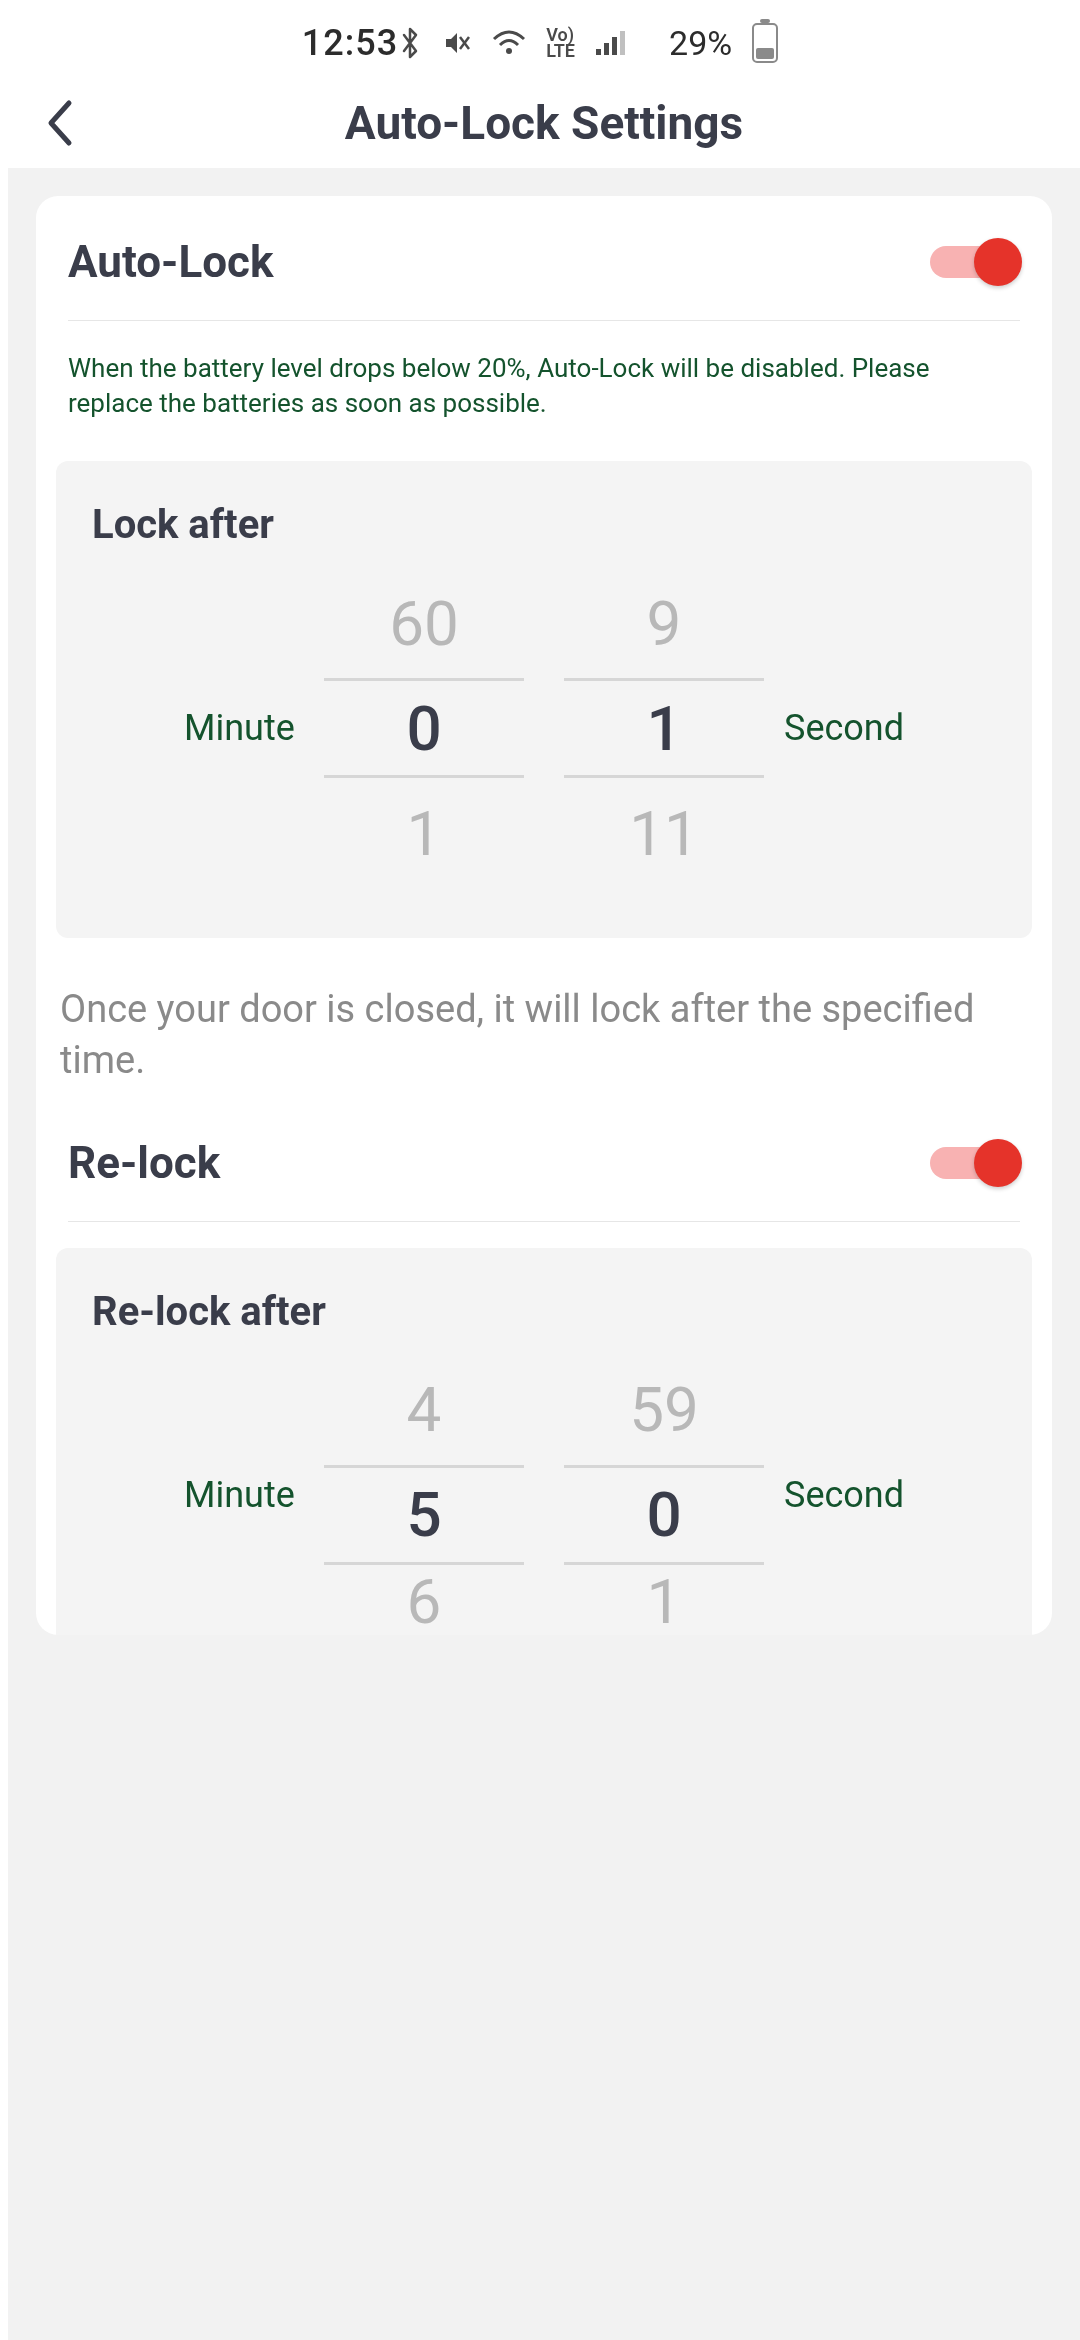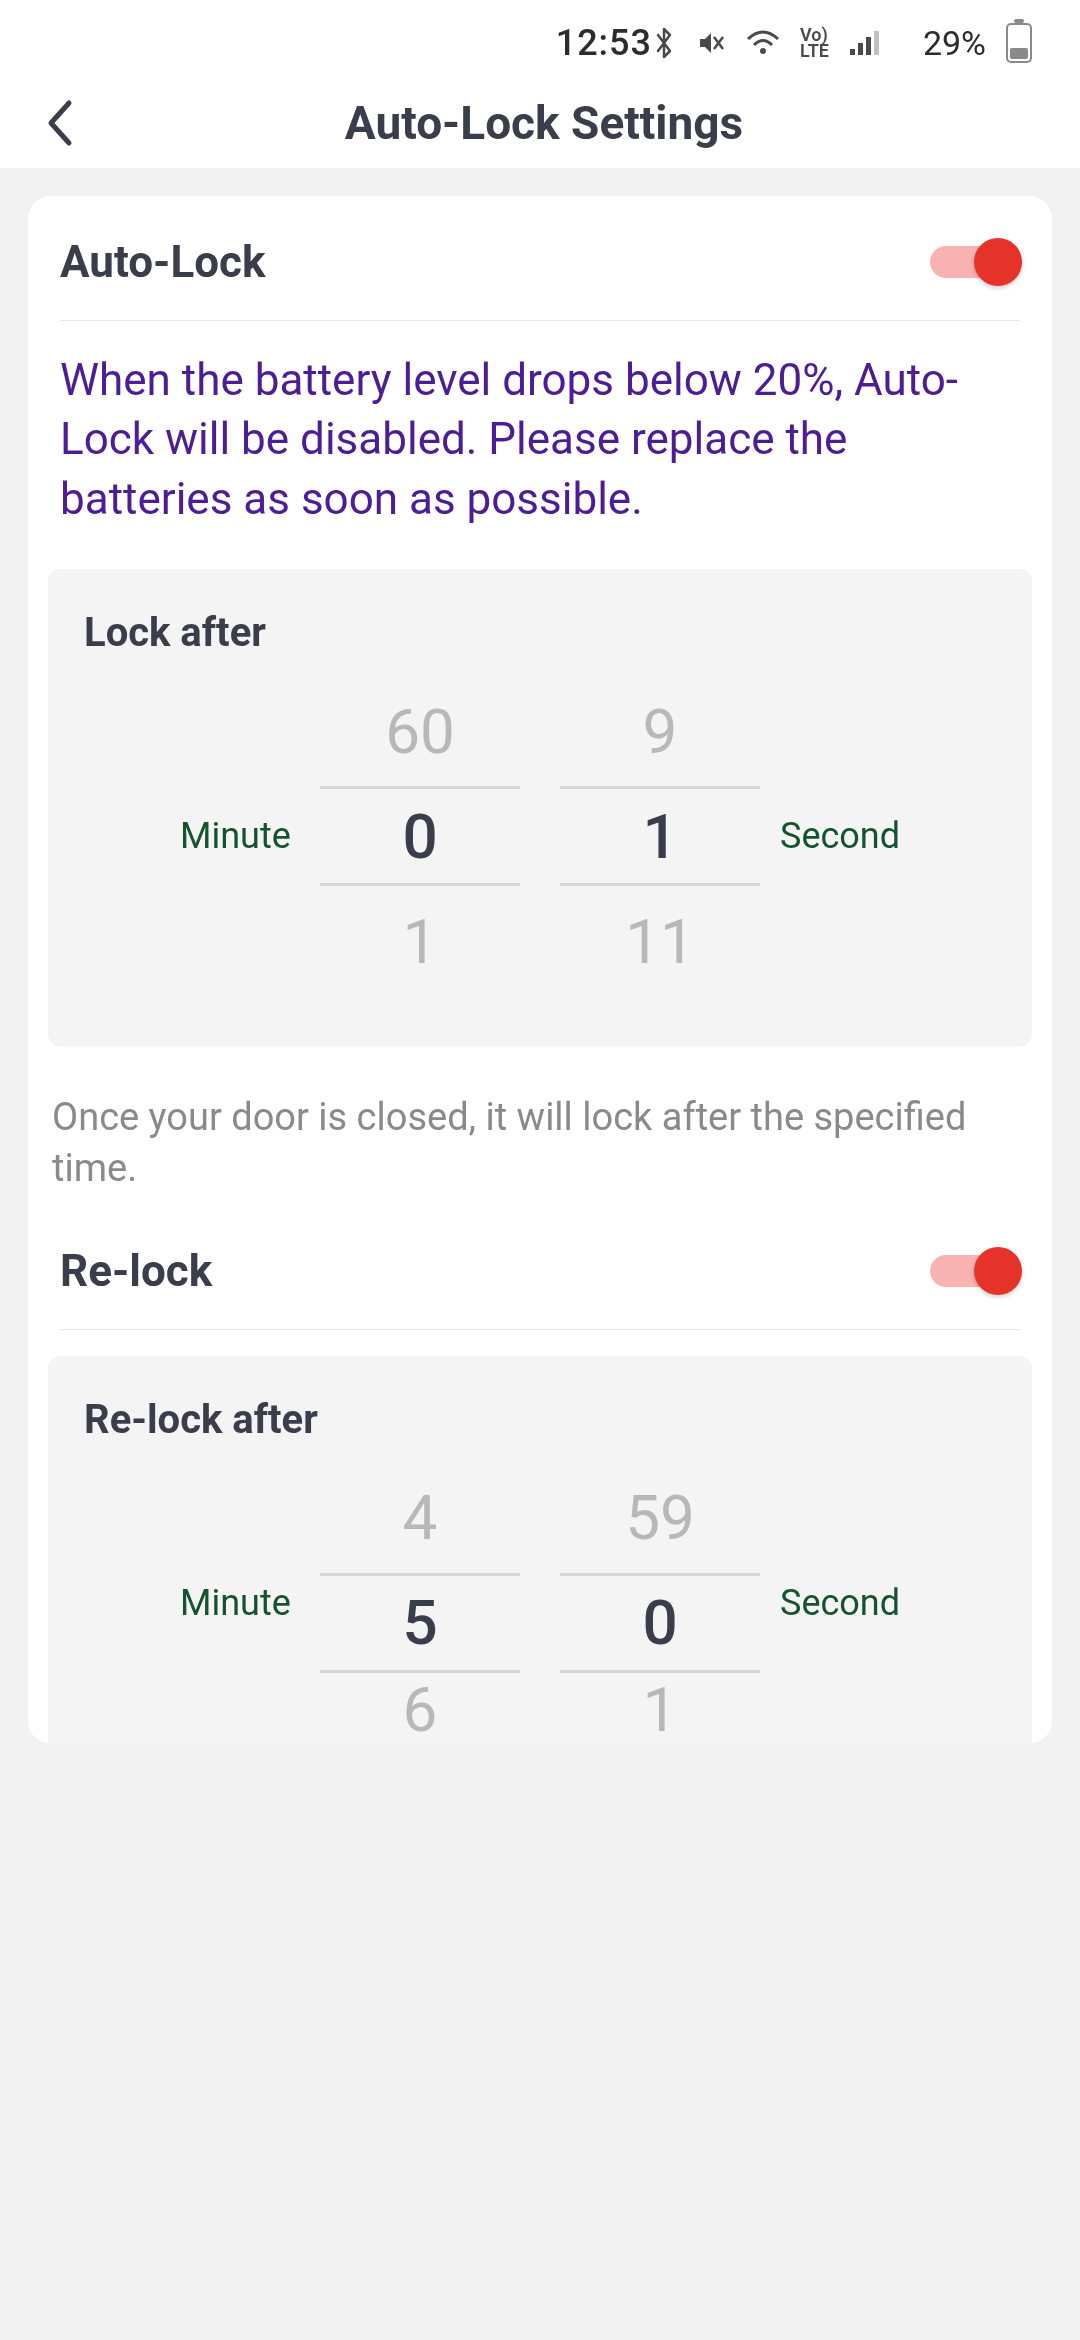--- a/index.html
+++ b/index.html
@@ -6,21 +6,21 @@
   html, body {
     width: 1080px;
     height: 2340px;
     font-family: -apple-system, BlinkMacSystemFont, "Segoe UI", Roboto, sans-serif;
     background: #ffffff;
     overflow: hidden;
   }
   .status-bar {
     height: 78px;
     display: flex;
-    justify-content: flex-end;
+    justify-content: center;
     align-items: center;
     padding: 8px 48px 0 48px;
     font-size: 36px;
     color: #2c2c2c;
   }
   .status-left { font-weight: 500; letter-spacing: 1px; }
   .status-right { display: flex; align-items: center; gap: 20px; }
   .status-right .pct { font-size: 34px; margin-left: 24px; }
   .status-icon { display: inline-flex; align-items: center; }
 
@@ -44,20 +44,21 @@
     font-size: 46px;
     font-weight: 700;
     color: #3a3d4a;
     pointer-events: none;
   }
 
   .page-body {
     background: #f2f2f2;
     height: calc(2340px - 78px - 90px);
     padding: 28px;
+    margin-left: 8px;
   }
 
   .card {
     background: #ffffff;
     border-radius: 22px;
     padding: 0;
   }
 
   .row {
     display: flex;
@@ -69,23 +70,23 @@
     font-size: 44px;
     font-weight: 700;
     color: #3a3d4a;
   }
   .divider {
     height: 1px;
     background: #e6e6e6;
     margin: 0 32px;
   }
   .desc {
-    font-size: 44px;
+    font-size: 26px;
     line-height: 1.35;
-    color: #4c1d95;
+    color: #14532d;
     padding: 30px 32px 40px 32px;
   }
 
   .toggle {
     position: relative;
     width: 90px; height: 48px;
     cursor: pointer;
   }
   .toggle-track {
     position: absolute;

